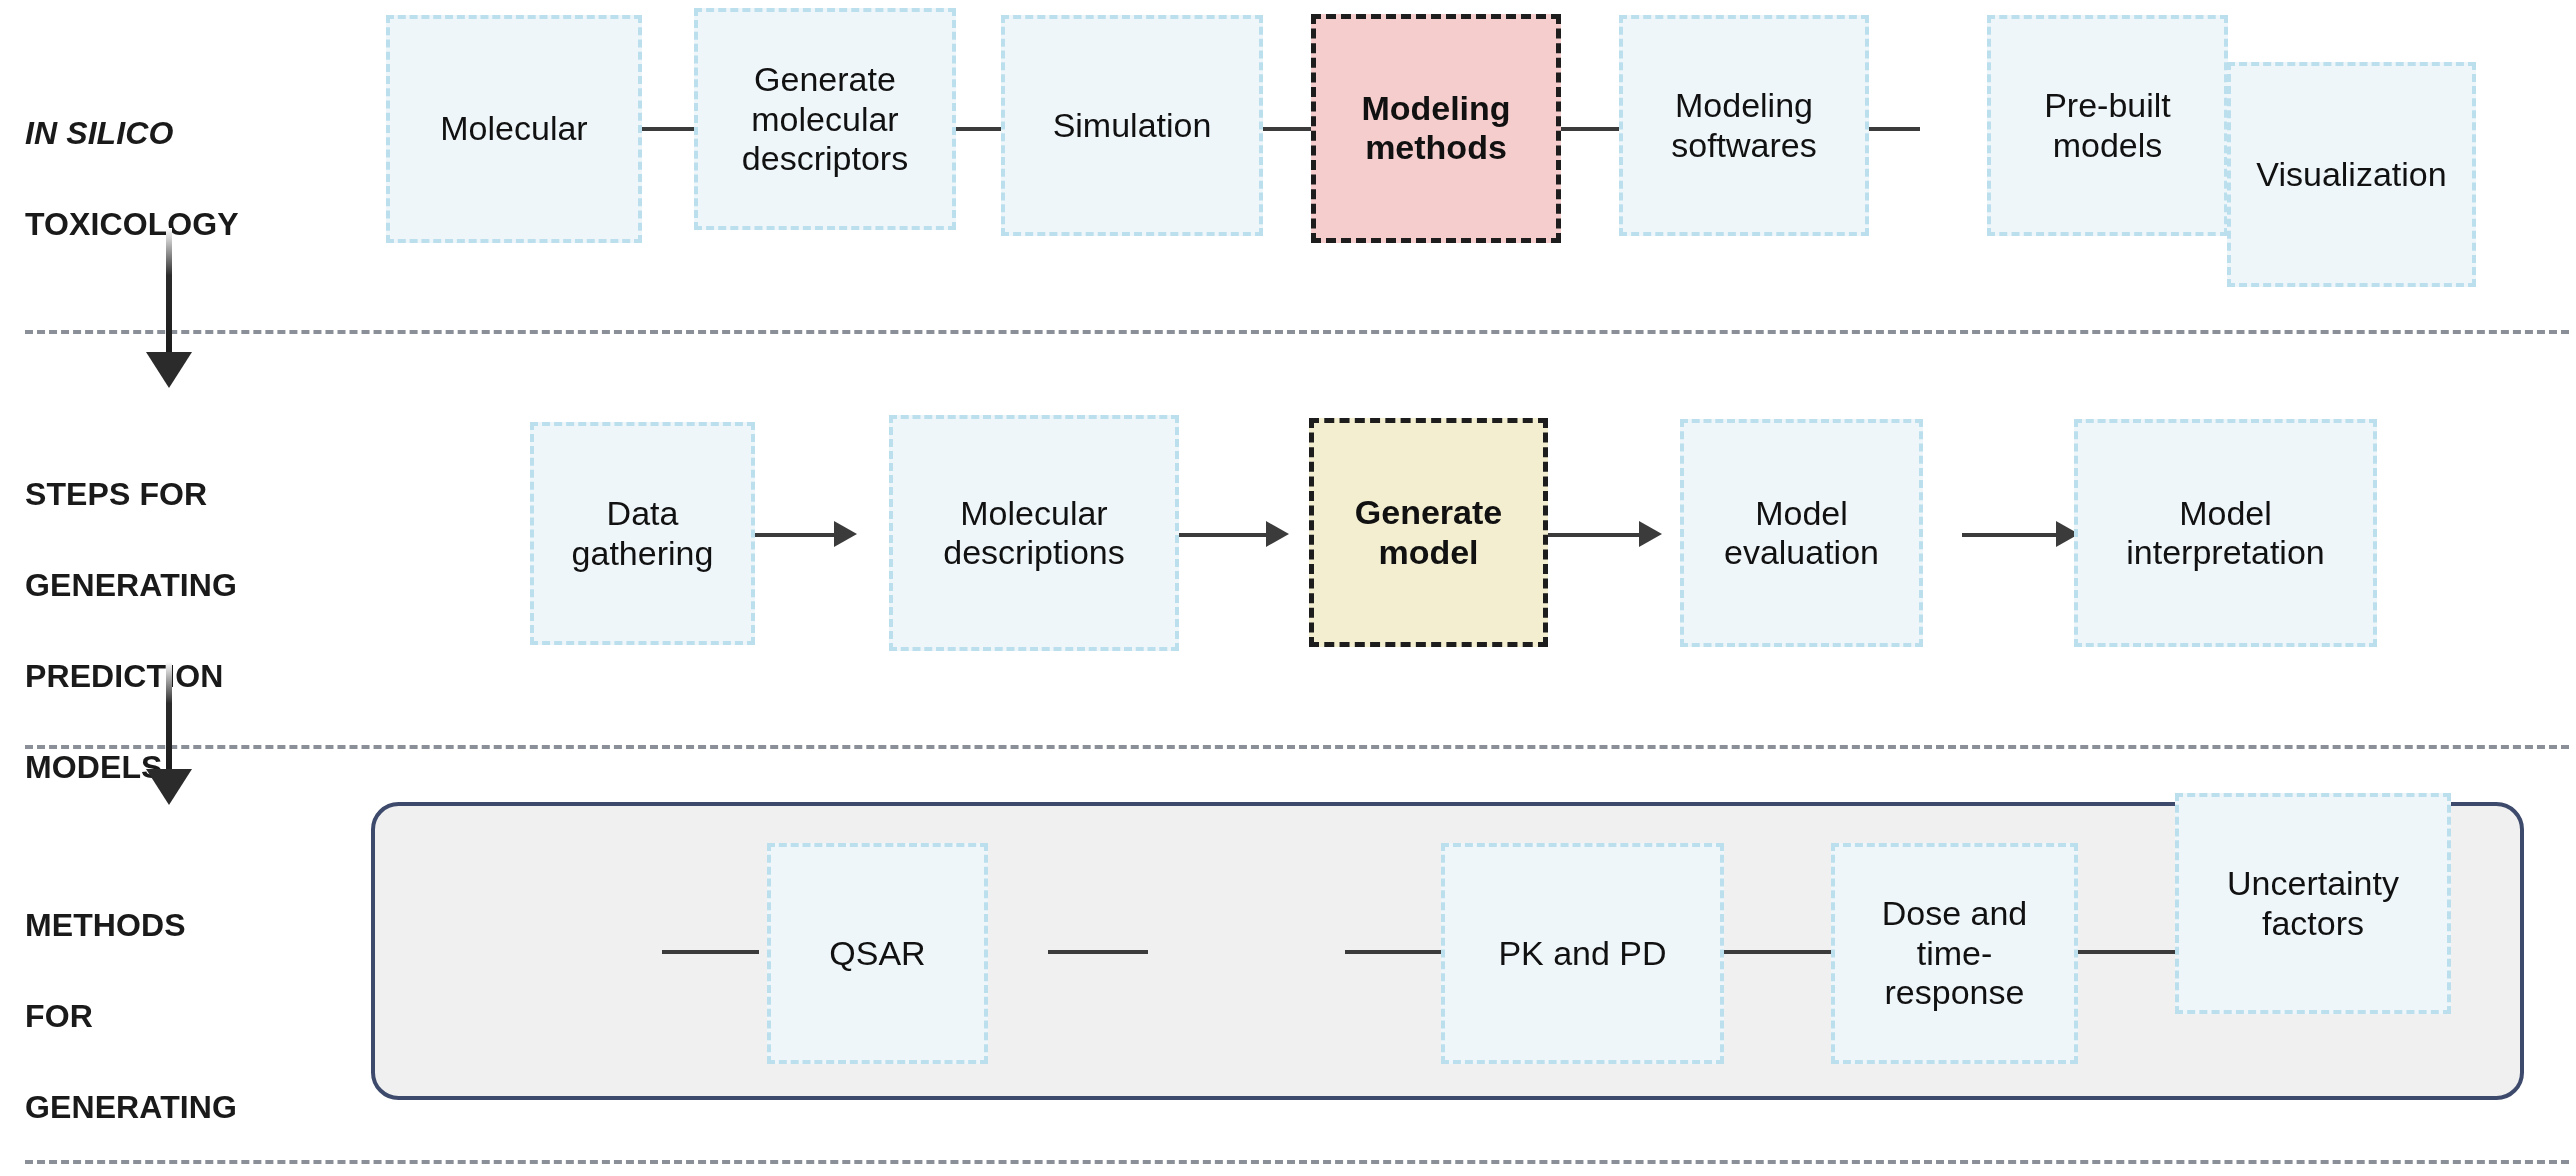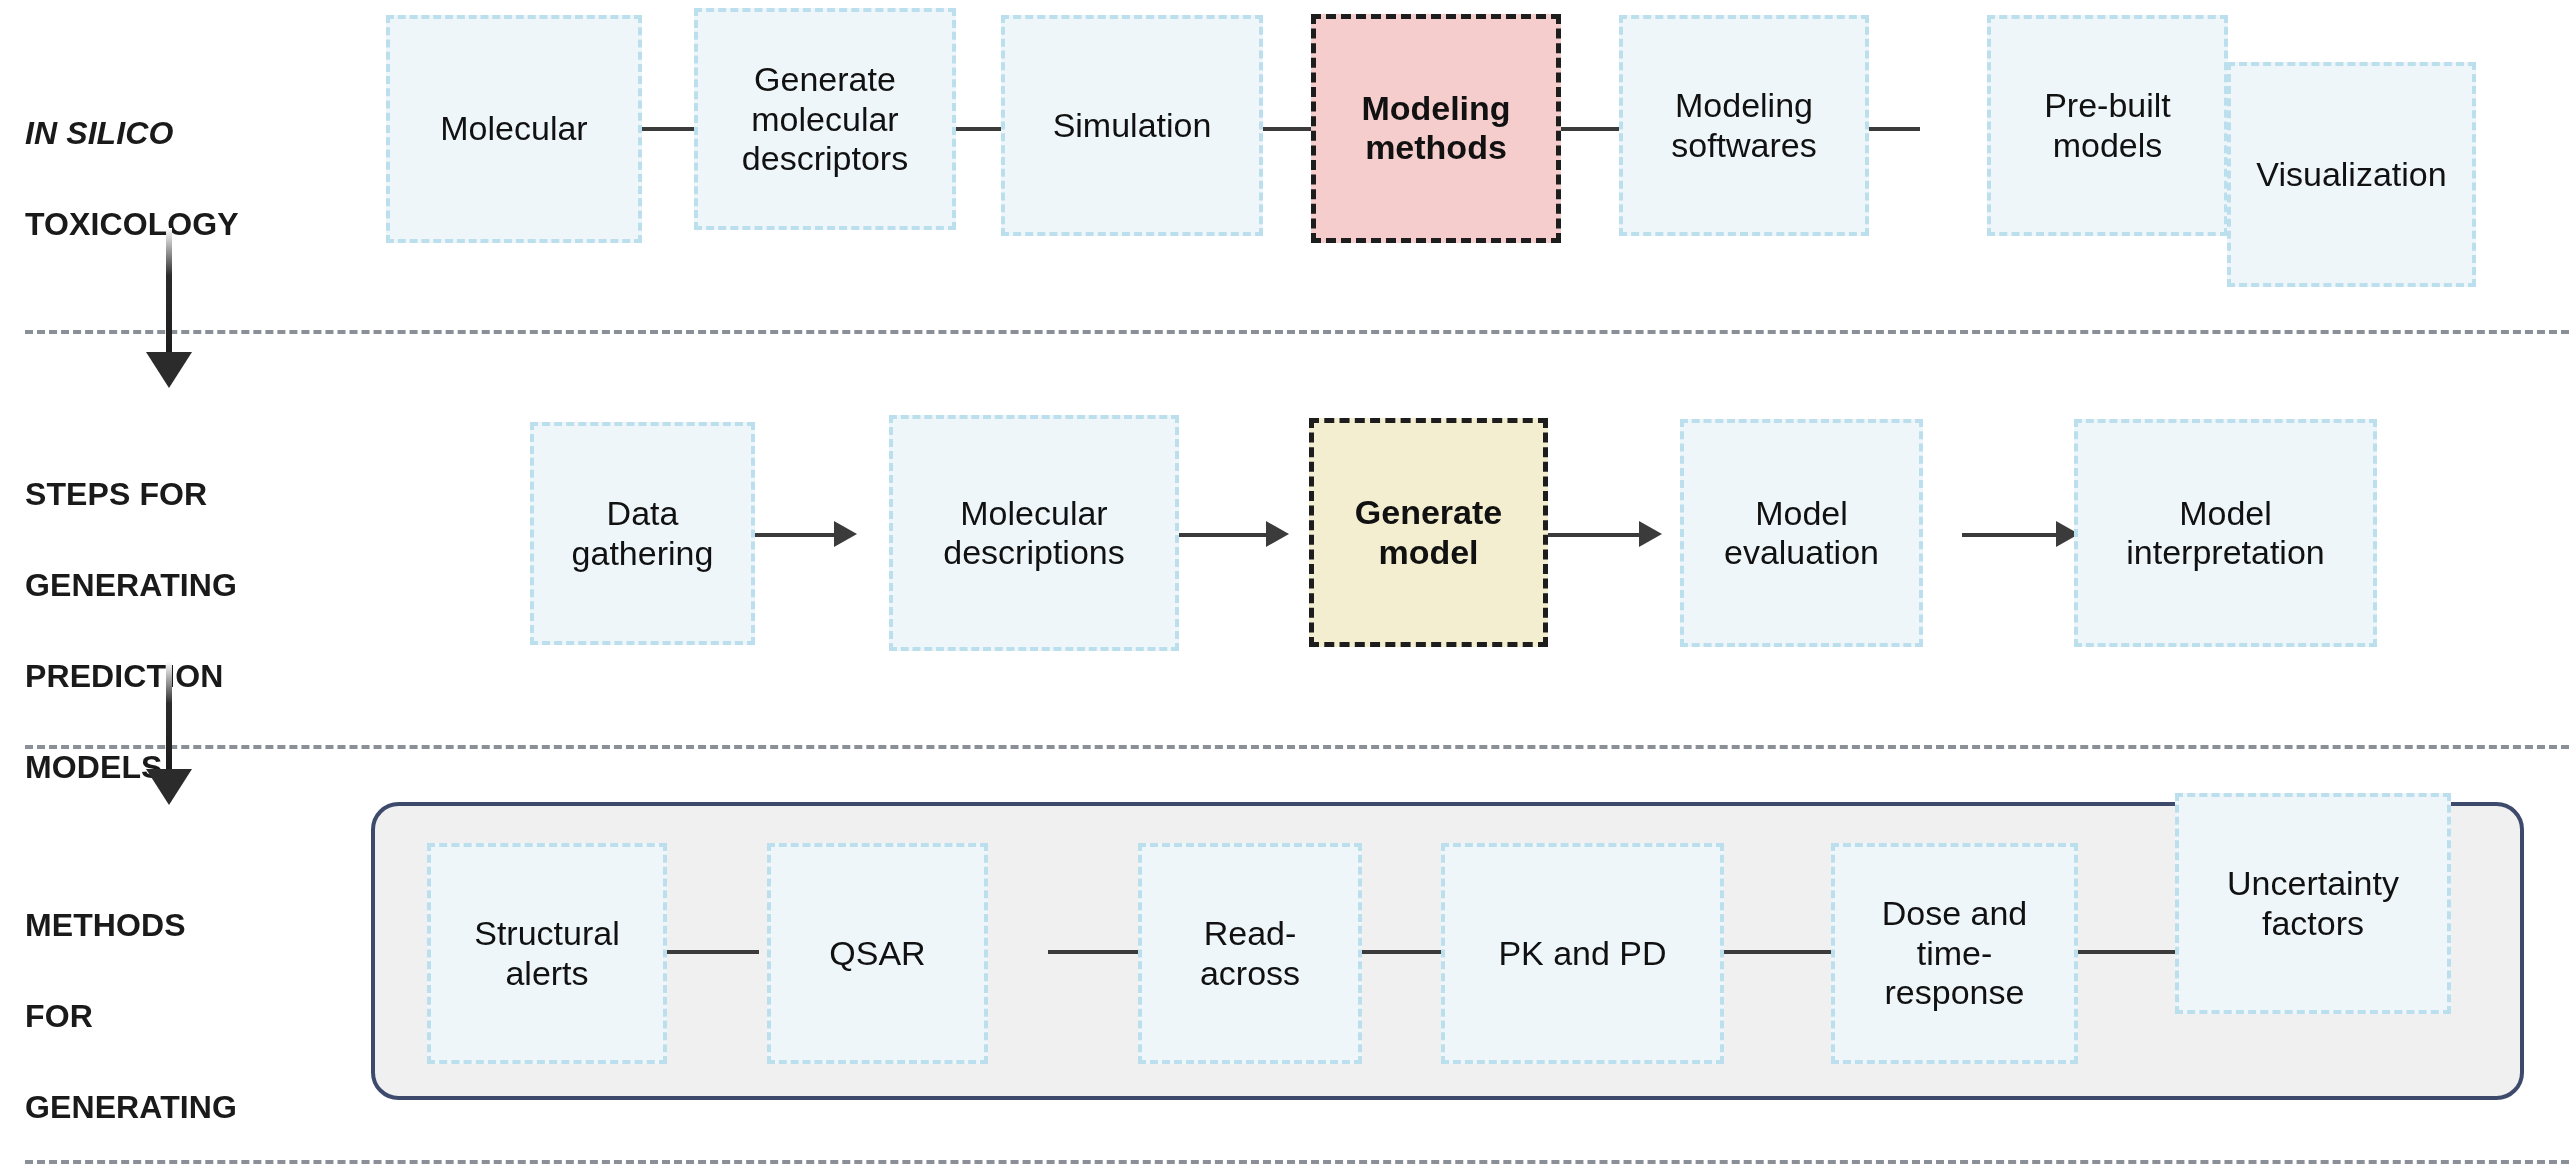--- a/index.html
+++ b/index.html
@@ -224,27 +224,23 @@
   </div>
 
   <div class="group-panel" style="left:371px; top:802px; width:2153px; height:298px;"></div>
 
   <div class="connector" style="left:662px;  top:950px; width:97px;"></div>
   <div class="connector" style="left:1048px; top:950px; width:100px;"></div>
   <div class="connector" style="left:1345px; top:950px; width:100px;"></div>
   <div class="connector" style="left:1715px; top:950px; width:117px;"></div>
   <div class="connector" style="left:2069px; top:950px; width:110px;"></div>
 
-  <div class="node" style="left:427px; top:843px; width:240px; height:221px;">Structural
-alerts</div>
 
   <div class="node" style="left:767px; top:843px; width:221px; height:221px;">QSAR</div>
 
-  <div class="node" style="left:1138px; top:843px; width:224px; height:221px;">Read-
-across</div>
 
   <div class="node" style="left:1441px; top:843px; width:283px; height:221px;">PK and PD</div>
 
   <div class="node" style="left:1831px; top:843px; width:247px; height:221px;">Dose and
 time-
 response</div>
 
   <div class="node" style="left:2175px; top:793px; width:276px; height:221px;">Uncertainty
 factors</div>
 

